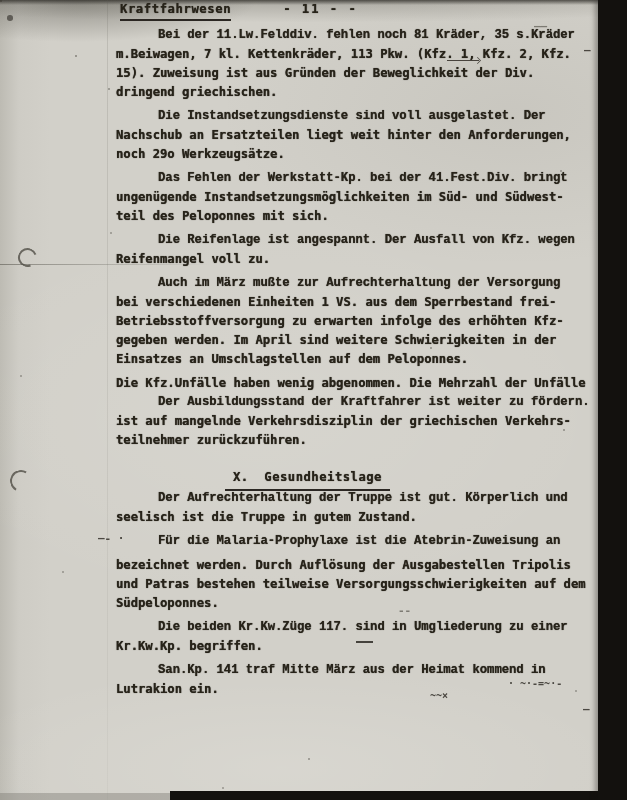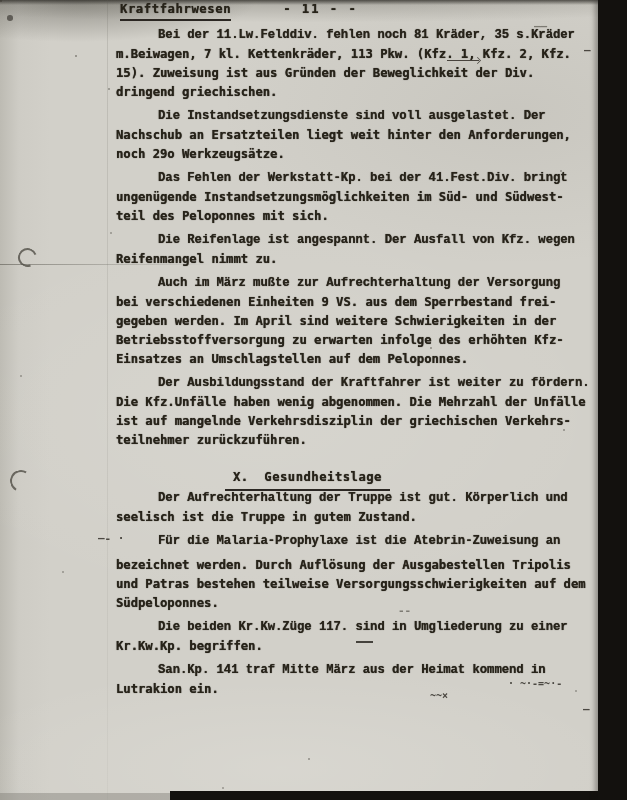--- a/index.html
+++ b/index.html
@@ -100,32 +100,32 @@
       <span class="ln">Nachschub an Ersatzteilen liegt weit hinter den Anforderungen,</span>
       <span class="ln">noch 29o Werkzeugsätze.</span>
     </p>
     <p class="para">
       <span class="ln ind">Das Fehlen der Werkstatt-Kp. bei der 41.Fest.Div. bringt</span>
       <span class="ln">ungenügende Instandsetzungsmöglichkeiten im Süd- und Südwest-</span>
       <span class="ln">teil des Peloponnes mit sich.</span>
     </p>
     <p class="para">
       <span class="ln ind">Die Reifenlage ist angespannt. Der Ausfall von Kfz. wegen</span>
-      <span class="ln">Reifenmangel nimmt zu.</span>
+      <span class="ln">Reifenmangel voll zu.</span>
     </p>
     <p class="para">
       <span class="ln ind">Auch im März mußte zur Aufrechterhaltung der Versorgung</span>
-      <span class="ln">bei verschiedenen Einheiten 9 VS. aus dem Sperrbestand frei-</span>
+      <span class="ln">bei verschiedenen Einheiten 1 VS. aus dem Sperrbestand frei-</span>
+      <span class="ln">Betriebsstoffversorgung zu erwarten infolge des erhöhten Kfz-</span>
       <span class="ln">gegeben werden. Im April sind weitere Schwierigkeiten in der</span>
-      <span class="ln">Betriebsstoffversorgung zu erwarten infolge des erhöhten Kfz-</span>
       <span class="ln">Einsatzes an Umschlagstellen auf dem Peloponnes.</span>
     </p>
     <p class="para">
+      <span class="ln">Die Kfz.Unfälle haben wenig abgenommen. Die Mehrzahl der Unfälle</span>
       <span class="ln ind">Der Ausbildungsstand der Kraftfahrer ist weiter zu fördern.</span>
-      <span class="ln">Die Kfz.Unfälle haben wenig abgenommen. Die Mehrzahl der Unfälle</span>
       <span class="ln">ist auf mangelnde Verkehrsdisziplin der griechischen Verkehrs-</span>
       <span class="ln">teilnehmer zurückzuführen.</span>
     </p>
 
     <div class="sec-heading"><span class="ul">X.  Gesundheitslage</span></div>
 
     <p class="para">
       <span class="ln ind">Der Aufrechterhaltung der Truppe ist gut. Körperlich und</span>
       <span class="ln">seelisch ist die Truppe in gutem Zustand.</span>
     </p>

